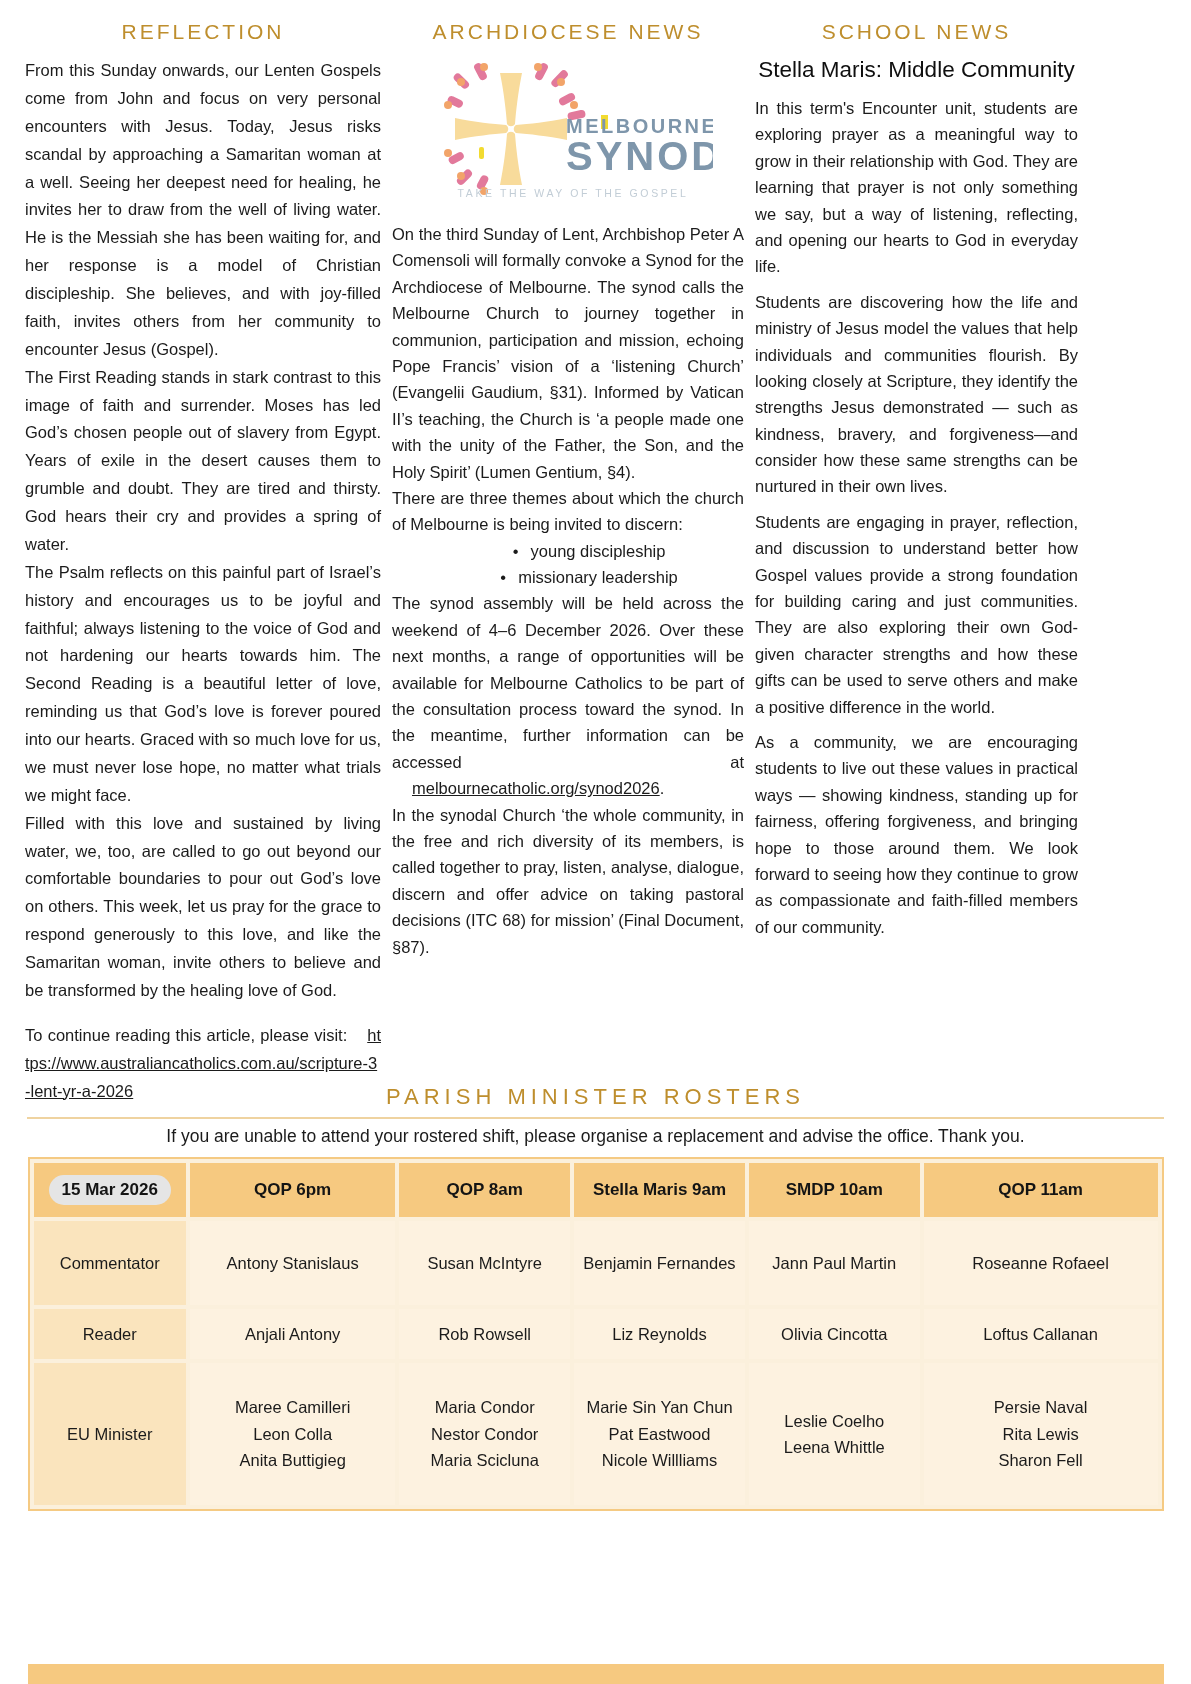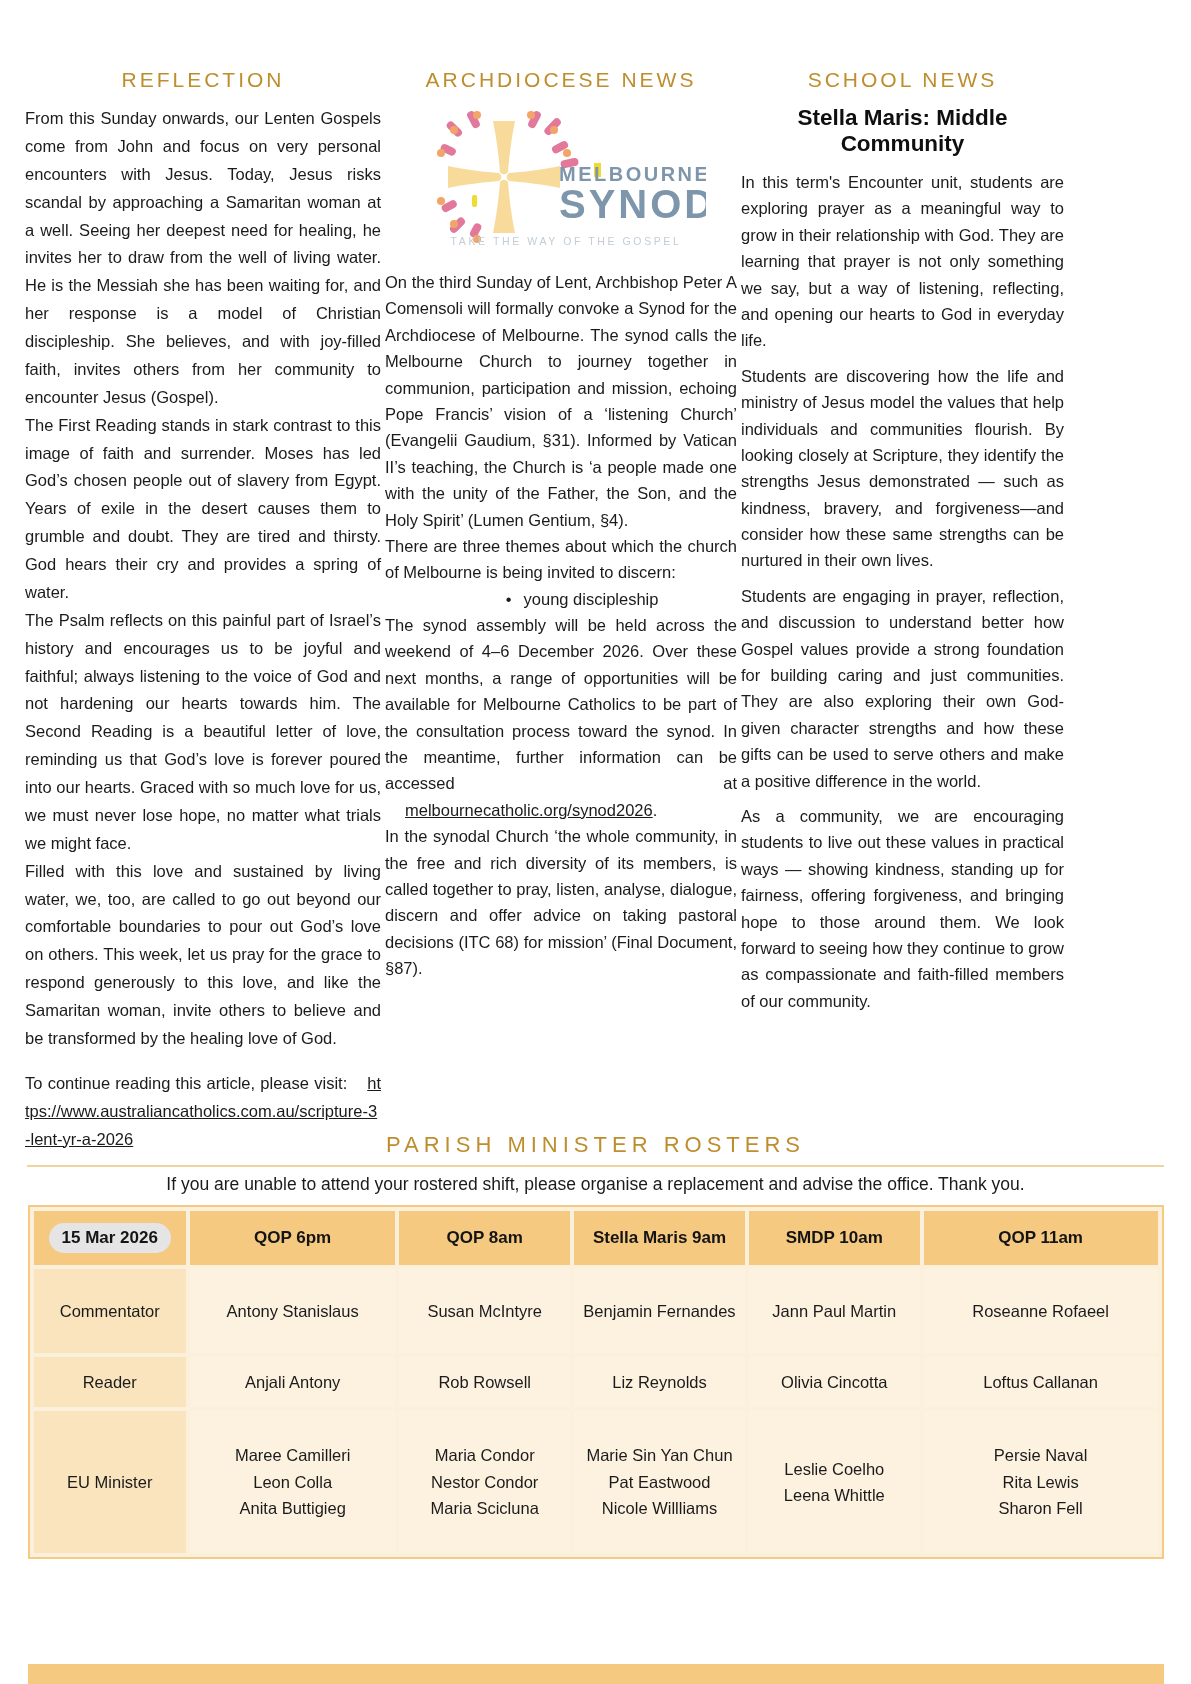--- a/index.html
+++ b/index.html
@@ -2,36 +2,36 @@
 <html><head>
 <meta charset="utf-8">
 <style>
   html,body { margin:0; padding:0; background:#ffffff; }
   .page {
     position:relative; width:1191px; height:1684px; overflow:hidden;
     background:#ffffff; color:#1b1b1b;
     font-family:"Liberation Sans", sans-serif;
   }
   
-  .columns { display:flex; gap:4px; padding:14px 26px 0 25px; box-sizing:border-box; height:1076px;margin-top:48px; }
+  .columns { display:flex; gap:11px; padding:14px 26px 0 25px; box-sizing:border-box; height:1076px; }
   .col { min-width:0; }
   .col-reflection { width:356px; }
   .col-arch { width:352px; }
   .col-school { width:323px; }
   .col-heading {
     text-align:center; color:#BE8E2D; font-size:21px; font-weight:400;
     letter-spacing:3px; margin:6px 0 13px;
   }
   .body-text p { margin:0; text-align:justify; font-size:16.5px; line-height:1.69; }
   .arch-text p, .arch-text li { font-size:16.5px; line-height:1.6; }
   .school-text p { margin:0 0 9px; text-align:justify; font-size:16.5px; line-height:1.6; }
   .cta { margin-top:17px !important; }
   a.doc-link { color:#1b1b1b; text-decoration:underline;padding-left:20px; }
   a.break-link { word-break:break-all; }
-  .subheading { text-align:center; font-weight:bold; font-size:22.5px; margin:0 0 12px; color:#0f0f0f; }
+  .subheading { text-align:center; font-weight:normal; font-size:22.5px; margin:0 0 12px; color:#0f0f0f; }
   ul.themes { margin:0; padding:0 0 0 30px; list-style:none; text-align:center; }
   ul.themes li::before { content:"•"; display:inline-block; width:30px; }
   
   .logo-wrap { display:flex; justify-content:center; margin:2px 0 12px; }
   
   .roster-heading { text-align:center; color:#BE8E2D; font-size:22px; letter-spacing:5px; margin:8px 0 7px; font-weight:400; }
   .roster-divider { border:none; border-top:2px solid #EFD3A0; margin:0 27px 7px 27px; }
   .roster-note { text-align:center; font-size:17.5px; margin:0 0 10px; }
   table.roster { margin:0 auto; border-collapse:separate; border-spacing:4px; background:#FBF0DC; border:2px solid #F5CA83; width:1136px; table-layout:fixed; }
   table.roster th, table.roster td { text-align:center; vertical-align:middle; padding:4px 6px; overflow:hidden; }
@@ -109,20 +109,21 @@
           <text x="143" y="113" font-family="Liberation Sans, sans-serif" font-size="40" font-weight="bold" letter-spacing="3" fill="#7E96AB">SYNOD</text>
           <text x="150" y="140" font-family="Liberation Sans, sans-serif" font-size="10.5" letter-spacing="2.6" fill="#C2CDD6" text-anchor="middle">TAKE THE WAY OF THE GOSPEL</text>
         </svg>
       </div>
 
       <div class="body-text arch-text">
         <p>On the third Sunday of Lent, Archbishop Peter A Comensoli will formally convoke a Synod for the Archdiocese of Melbourne. The synod calls the Melbourne Church to journey together in communion, participation and mission, echoing Pope Francis’ vision of a ‘listening Church’ (Evangelii Gaudium, §31). Informed by Vatican II’s teaching, the Church is ‘a people made one with the unity of the Father, the Son, and the Holy Spirit’ (Lumen Gentium, §4).</p>
         <p>There are three themes about which the church of Melbourne is being invited to discern:</p>
         <ul class="themes">
             <li>young discipleship</li>
+            <li>missionary leadership</li>
           </ul>
         <p><span>The synod assembly will be held across the weekend of 4–6 December 2026. Over these next months, a range of opportunities will be available for Melbourne Catholics to be part of the consultation process toward the synod. In the meantime, further information can be accessed at</span> <a class="doc-link" href="#">melbournecatholic.org/synod2026</a><span>.</span></p>
         <p>In the synodal Church ‘the whole community, in the free and rich diversity of its members, is called together to pray, listen, analyse, dialogue, discern and offer advice on taking pastoral decisions (ITC 68) for mission’ (Final Document, §87).</p>
       </div>
     </div>
 
     <div class="col col-school">
       <div class="col-heading">SCHOOL NEWS</div>
       <div class="subheading">Stella Maris: Middle Community</div>
       <div class="school-text">

